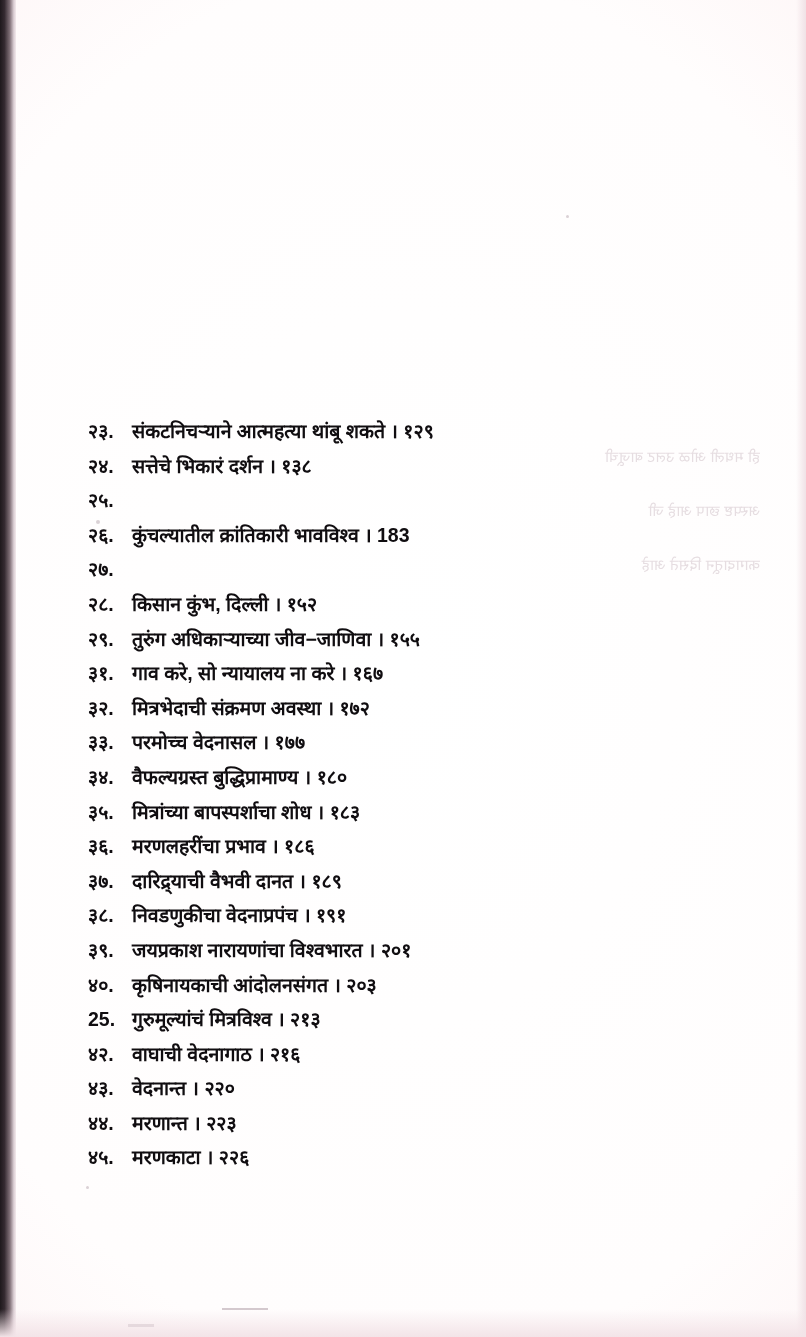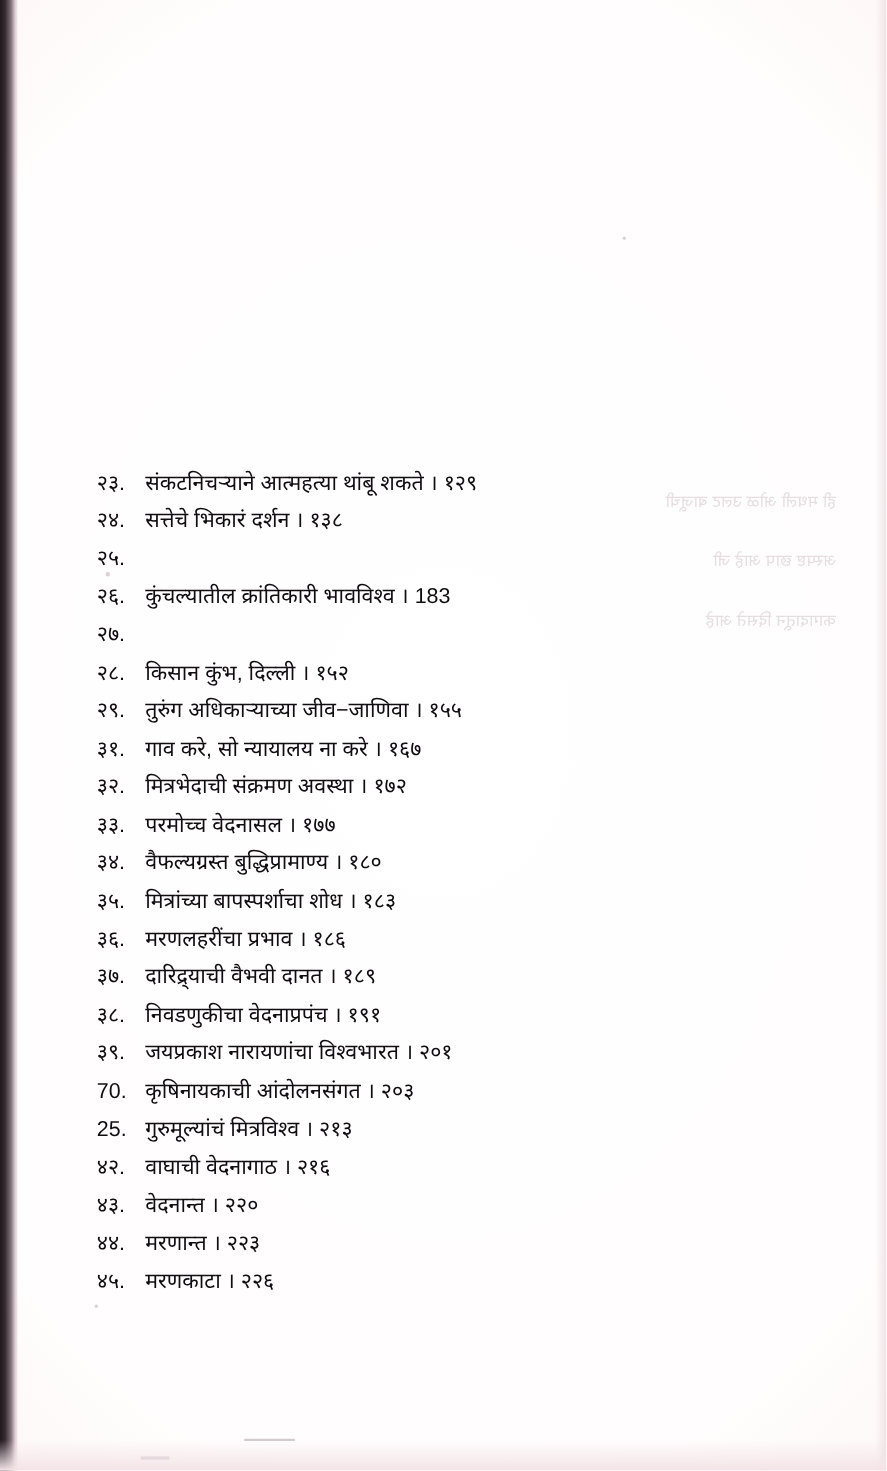--- a/index.html
+++ b/index.html
@@ -71,26 +71,27 @@
     opacity: 0.7;
   }
   .toc {
     position: absolute;
     left: 88px;
     top: 422px;
     width: 600px;
   }
   .toc-row {
     display: flex;
-    align-items: center;
+    align-items: flex-start;
     font-size: 19.5px;
     line-height: 1.0;
     height: 34.6px;
     color: #100d10;
     font-family: "Liberation Sans", sans-serif;
+    font-weight: bold;
   }
   .toc-num {
     width: 44px;
     flex: 0 0 44px;
     text-align: left;
     letter-spacing: 0px;
   }
   .toc-text {
     flex: 1 1 auto;
     white-space: nowrap;
@@ -188,21 +189,21 @@
     </div>
     <div class="toc-row">
       <span class="toc-num">३८.</span>
       <span class="toc-text">निवडणुकीचा वेदनाप्रपंच । १९१</span>
     </div>
     <div class="toc-row">
       <span class="toc-num">३९.</span>
       <span class="toc-text">जयप्रकाश नारायणांचा विश्वभारत । २०१</span>
     </div>
     <div class="toc-row">
-      <span class="toc-num">70.</span>
+      <span class="toc-num">४०.</span>
       <span class="toc-text">कृषिनायकाची आंदोलनसंगत । २०३</span>
     </div>
     <div class="toc-row">
       <span class="toc-num">25.</span>
       <span class="toc-text">गुरुमूल्यांचं मित्रविश्व । २१३</span>
     </div>
     <div class="toc-row">
       <span class="toc-num">४२.</span>
       <span class="toc-text">वाघाची वेदनागाठ । २१६</span>
     </div>

